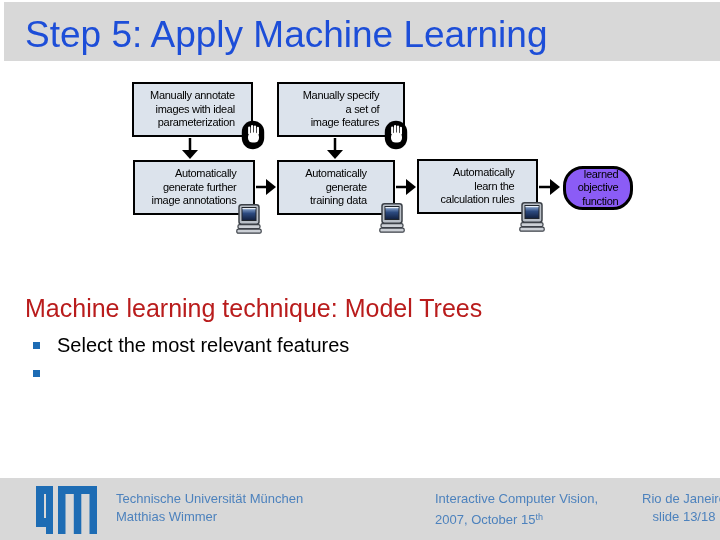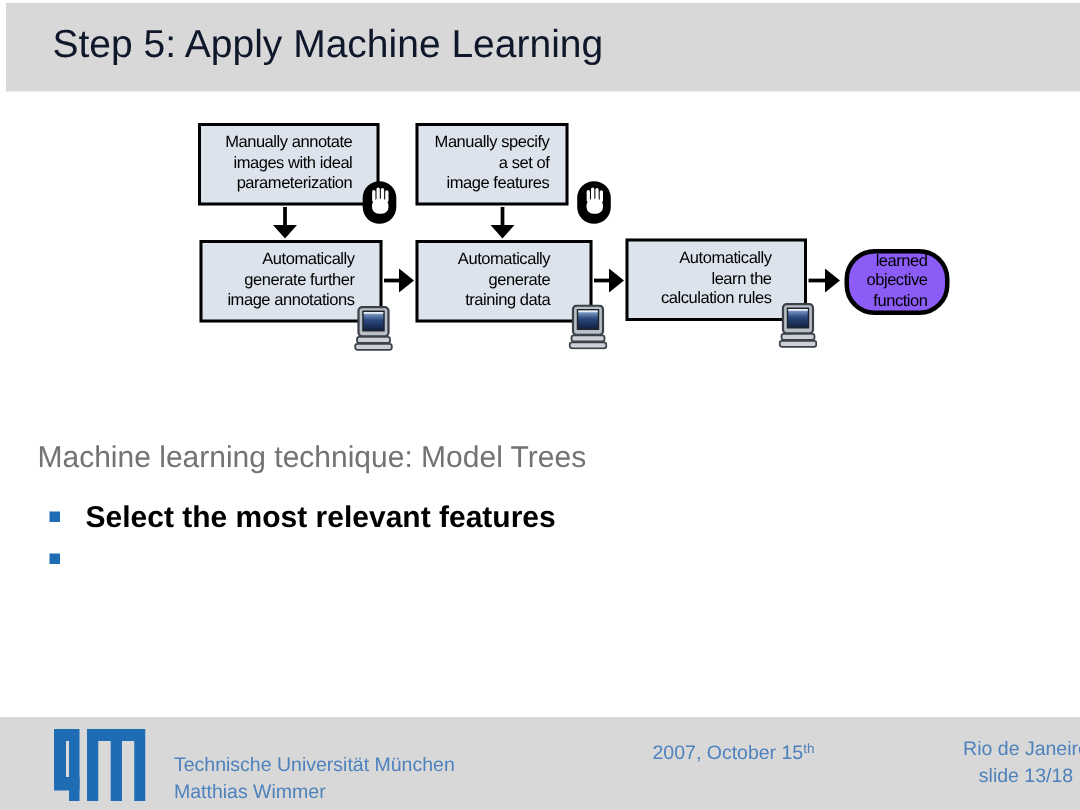--- a/index.html
+++ b/index.html
@@ -7,68 +7,68 @@
     position:relative; width:720px; height:540px;
     background:#ffffff; overflow:hidden;
     font-family:"Liberation Sans", sans-serif;
   }
   
   .title-band {
     position:absolute; left:4px; top:2px; right:0; height:59px;
     background:#d8d8d8;
   }
   .title-text {
-    position:absolute; left:31px; top:12px;
-    font-size:26px; color:#0f172a; letter-spacing:0;
+    position:absolute; left:21px; top:12px;
+    font-size:37px; color:#1d4ed8; letter-spacing:0;
     white-space:nowrap;
   }
   
   .fbox {
     position:absolute; box-sizing:border-box;
     background:#dce3ec; border:2px solid #000;
     display:flex; align-items:center; justify-content:center;
     text-align:center;
   }
   .fbox .lbl, .stadium .lbl {
     font-size:11px; font-weight:normal; line-height:1.22;
     letter-spacing:-0.3px; color:#000; white-space:pre-line;text-align:right;
   }
   .b1 { left:132px; top:82px;  width:121px; height:55px; }
-  .b2 { left:277px; top:82px;  width:102px; height:55px; }
+  .b2 { left:277px; top:82px;  width:128px; height:55px; }
   .b3 { left:133px; top:160px; width:122px; height:55px; }
   .b4 { left:277px; top:160px; width:118px; height:55px; }
   .b5 { left:417px; top:159px; width:121px; height:55px; }
   .stadium {
     position:absolute; left:563px; top:166px; width:70px; height:44px;
     box-sizing:border-box; background:#8b5cf6; border:3px solid #000;
     border-radius:20px;
     display:flex; align-items:center; justify-content:center; text-align:center;
   }
   .arrow-layer { position:absolute; left:0; top:0; pointer-events:none; }
   .dicon { position:absolute; }
   
   .heading {
     position:absolute; left:25px; top:294px;
-    font-size:20px; color:#737373; white-space:nowrap;
+    font-size:25px; color:#b91c1c; white-space:nowrap;
   }
   .bullet { position:absolute; left:33px; white-space:nowrap; }
   .bullet .sq {
     display:inline-block; width:7px; height:7px; background:#1d6cb4;
     vertical-align:3px; margin-right:17px;
   }
   .bullet .btxt { font-size:20px; color:#000; }
-  .bl1 { top:334px;font-weight:bold; } .bl2 { top:366px; }
+  .bl1 { top:334px; } .bl2 { top:366px; }
   
   .footer-band {
     position:absolute; left:0; bottom:0; width:720px; height:62px;
     background:#d8d8d8;
   }
   .tum-logo { position:absolute; left:36px; top:486px; }
   .fcol { position:absolute; top:490px; font-size:13px; line-height:18px; color:#4d82bd; }
-  .fcol1 { left:116px;margin-top:11px; }
+  .fcol1 { left:116px; }
   .fcol2 { left:435px; }
   .fcol3 { left:634px; width:100px; text-align:center; }
   .fcol sup { font-size:9px; vertical-align:4px; }
 </style>
 </head>
 <body>
 
 <div id="slide">
 
   <div class="title-band">
@@ -186,20 +186,21 @@
       <rect x="22" y="8" width="7.5" height="40"></rect>
       <rect x="37.8" y="8" width="7.5" height="40"></rect>
       <rect x="53.5" y="8" width="7.5" height="40"></rect>
     </g>
   </svg>
   <div class="fcol fcol1">
     <div>Technische Universität München</div>
     <div>Matthias Wimmer</div>
   </div>
   <div class="fcol fcol2">
+    <div>Interactive Computer Vision,</div>
     <div><span>2007, October 15</span><sup>th</sup></div>
   </div>
   <div class="fcol fcol3">
     <div>Rio de Janeiro</div>
     <div>slide 13/18</div>
   </div>
 
 </div>
 
 </body></html>

